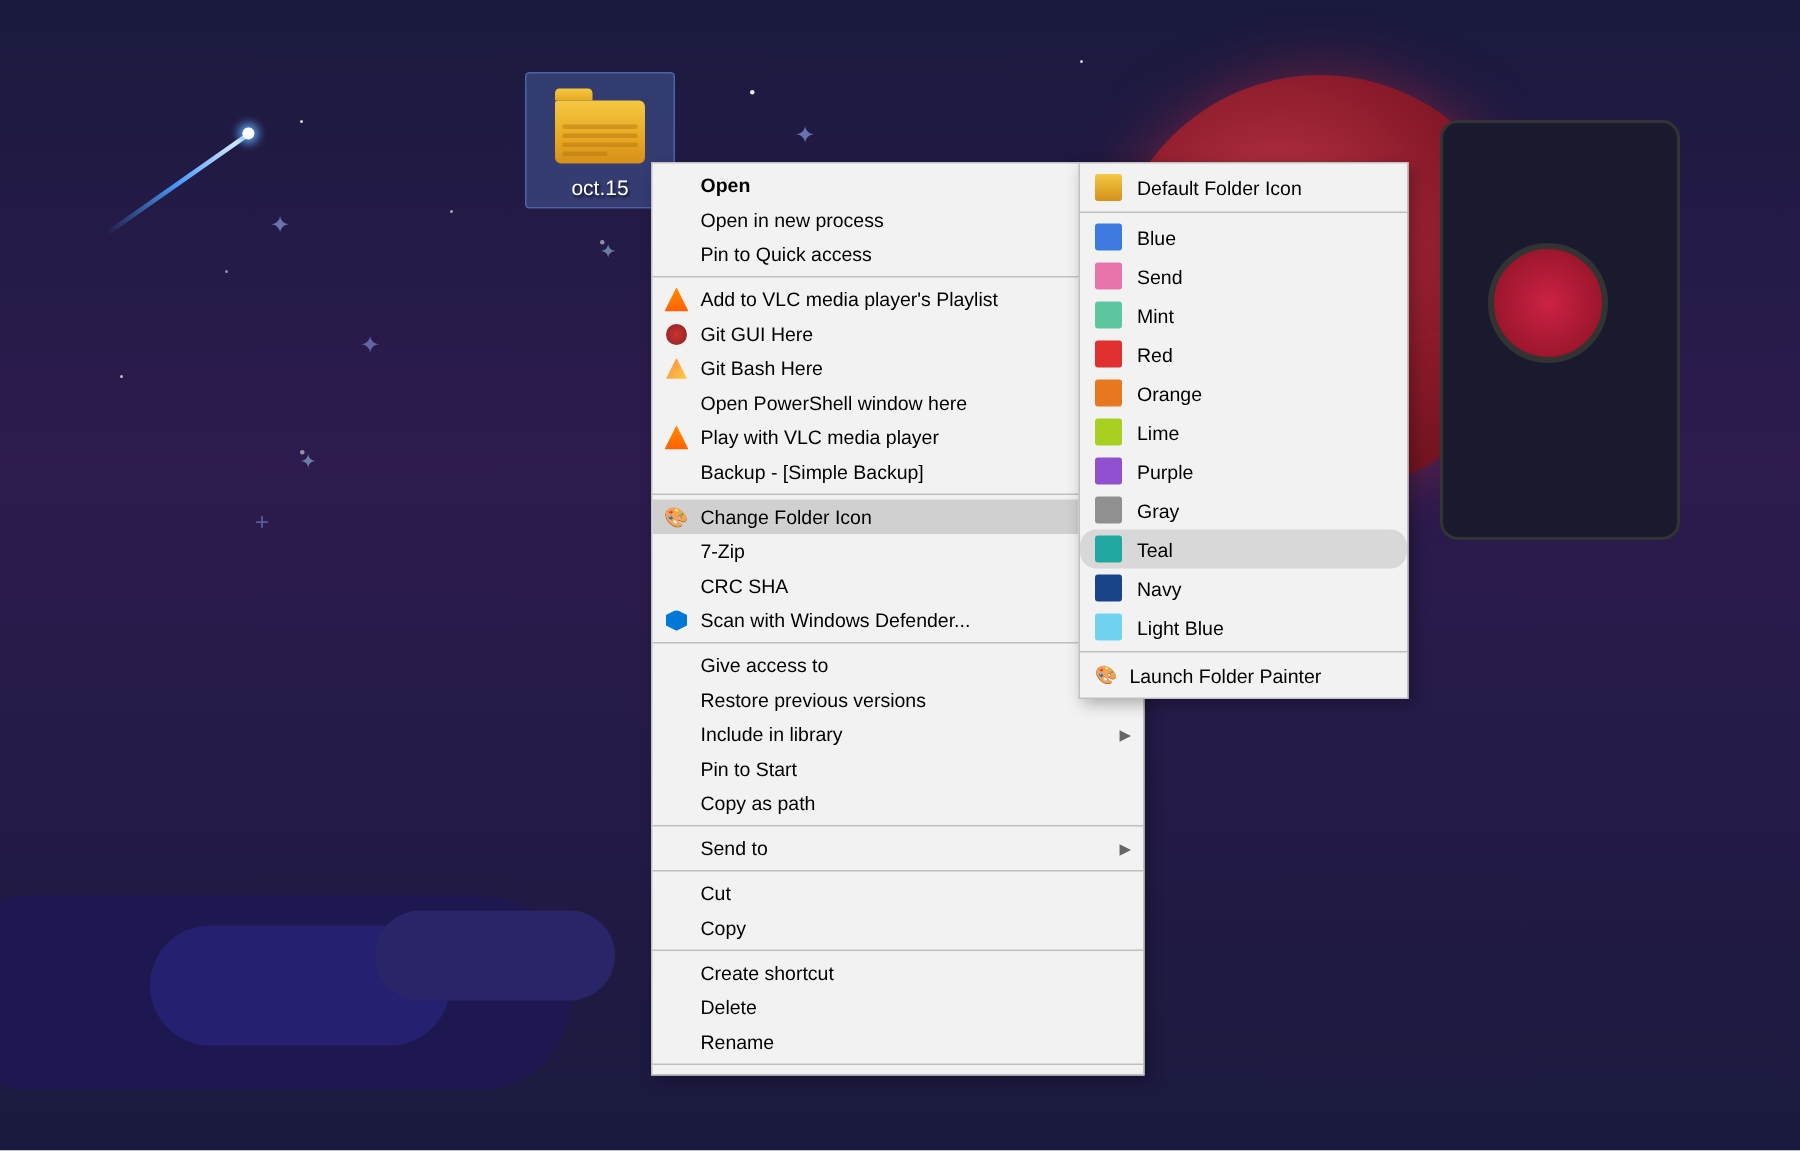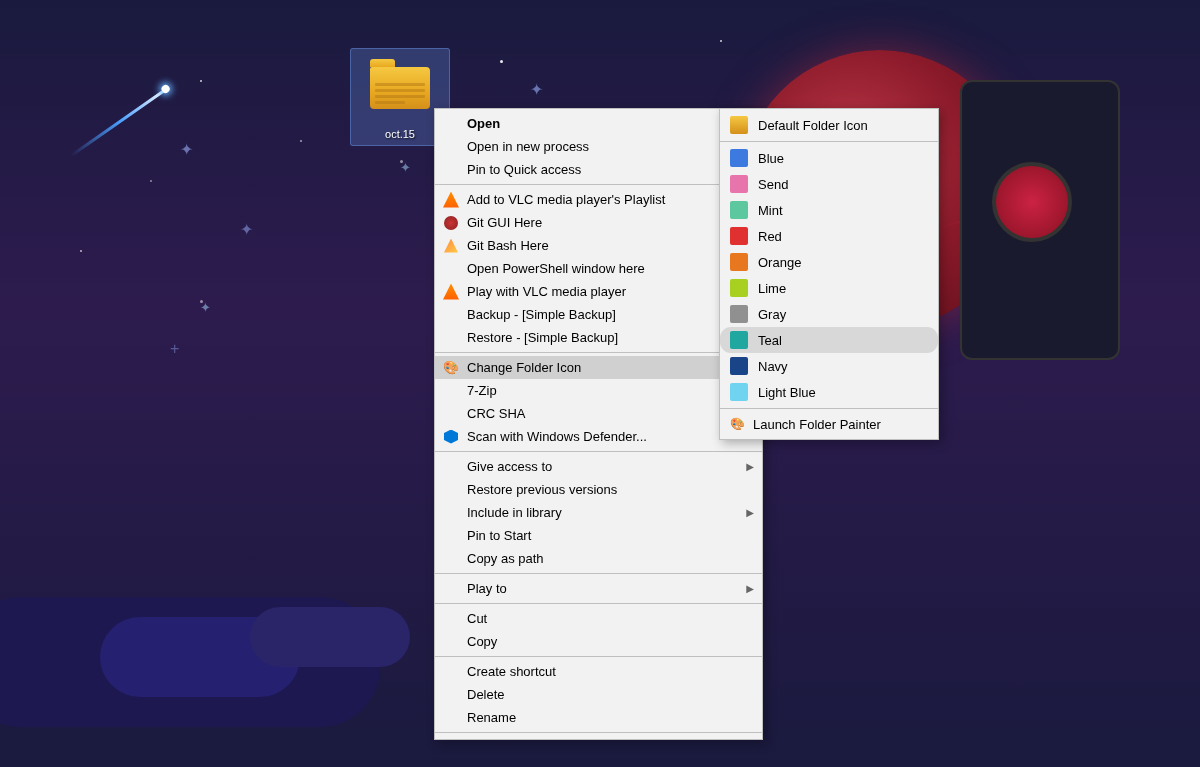--- a/index.html
+++ b/index.html
@@ -158,22 +158,22 @@
       right: 5px;
     }
     .folder-line {
       height: 3px;
       background: rgba(180,120,20,0.5);
       margin-bottom: 3px;
       border-radius: 1px;
     }
     .folder-label {
       color: white;
-      font-size: 11px;
-      margin-top: 16px;
+      font-size: 14px;
+      margin-top: 5px;
       text-shadow: 1px 1px 2px rgba(0,0,0,0.8);
     }
 
     
     .context-menu {
       position: absolute;
       top: 108px;
       left: 434px;
       width: 329px;
       background: #f2f2f2;
@@ -399,23 +399,20 @@
     </div>
     <div class="menu-item">
       <span class="menu-icon">
           <span class="vlc-icon"></span>
         </span>
       <span>Play with VLC media player</span>
     </div>
     <div class="menu-item">
       <span>Backup - [Simple Backup]</span>
     </div>
-    <div class="menu-item">
-      <span>Restore - [Simple Backup]</span>
-    </div>
     <div class="menu-separator"></div>
 
     <div class="menu-item highlighted">
       <span class="menu-icon">🎨</span>
       <span>Change Folder Icon</span>
       <span class="submenu-arrow">▶</span>
     </div>
     <div class="menu-item">
       <span>7-Zip</span>
       <span class="submenu-arrow">▶</span>
@@ -445,21 +442,21 @@
     </div>
     <div class="menu-item">
       <span>Pin to Start</span>
     </div>
     <div class="menu-item">
       <span>Copy as path</span>
     </div>
     <div class="menu-separator"></div>
 
     <div class="menu-item">
-      <span>Play to</span>
+      <span>Send to</span>
       <span class="submenu-arrow">▶</span>
     </div>
     <div class="menu-separator"></div>
 
     <div class="menu-item">
       <span>Cut</span>
     </div>
     <div class="menu-item">
       <span>Copy</span>
     </div>
@@ -501,20 +498,24 @@
       <div class="color-swatch" style="background:#e03030;"></div>
       <span>Red</span>
     </div>
     <div class="color-item">
       <div class="color-swatch" style="background:#e87820;"></div>
       <span>Orange</span>
     </div>
     <div class="color-item">
       <div class="color-swatch" style="background:#a8d020;"></div>
       <span>Lime</span>
+    </div>
+    <div class="color-item">
+      <div class="color-swatch" style="background:#9050d0;"></div>
+      <span>Purple</span>
     </div>
     <div class="color-item">
       <div class="color-swatch" style="background:#909090;"></div>
       <span>Gray</span>
     </div>
     <div class="color-item highlighted">
       <div class="color-swatch" style="background:#20a8a0;"></div>
       <span>Teal</span>
     </div>
     <div class="color-item">

